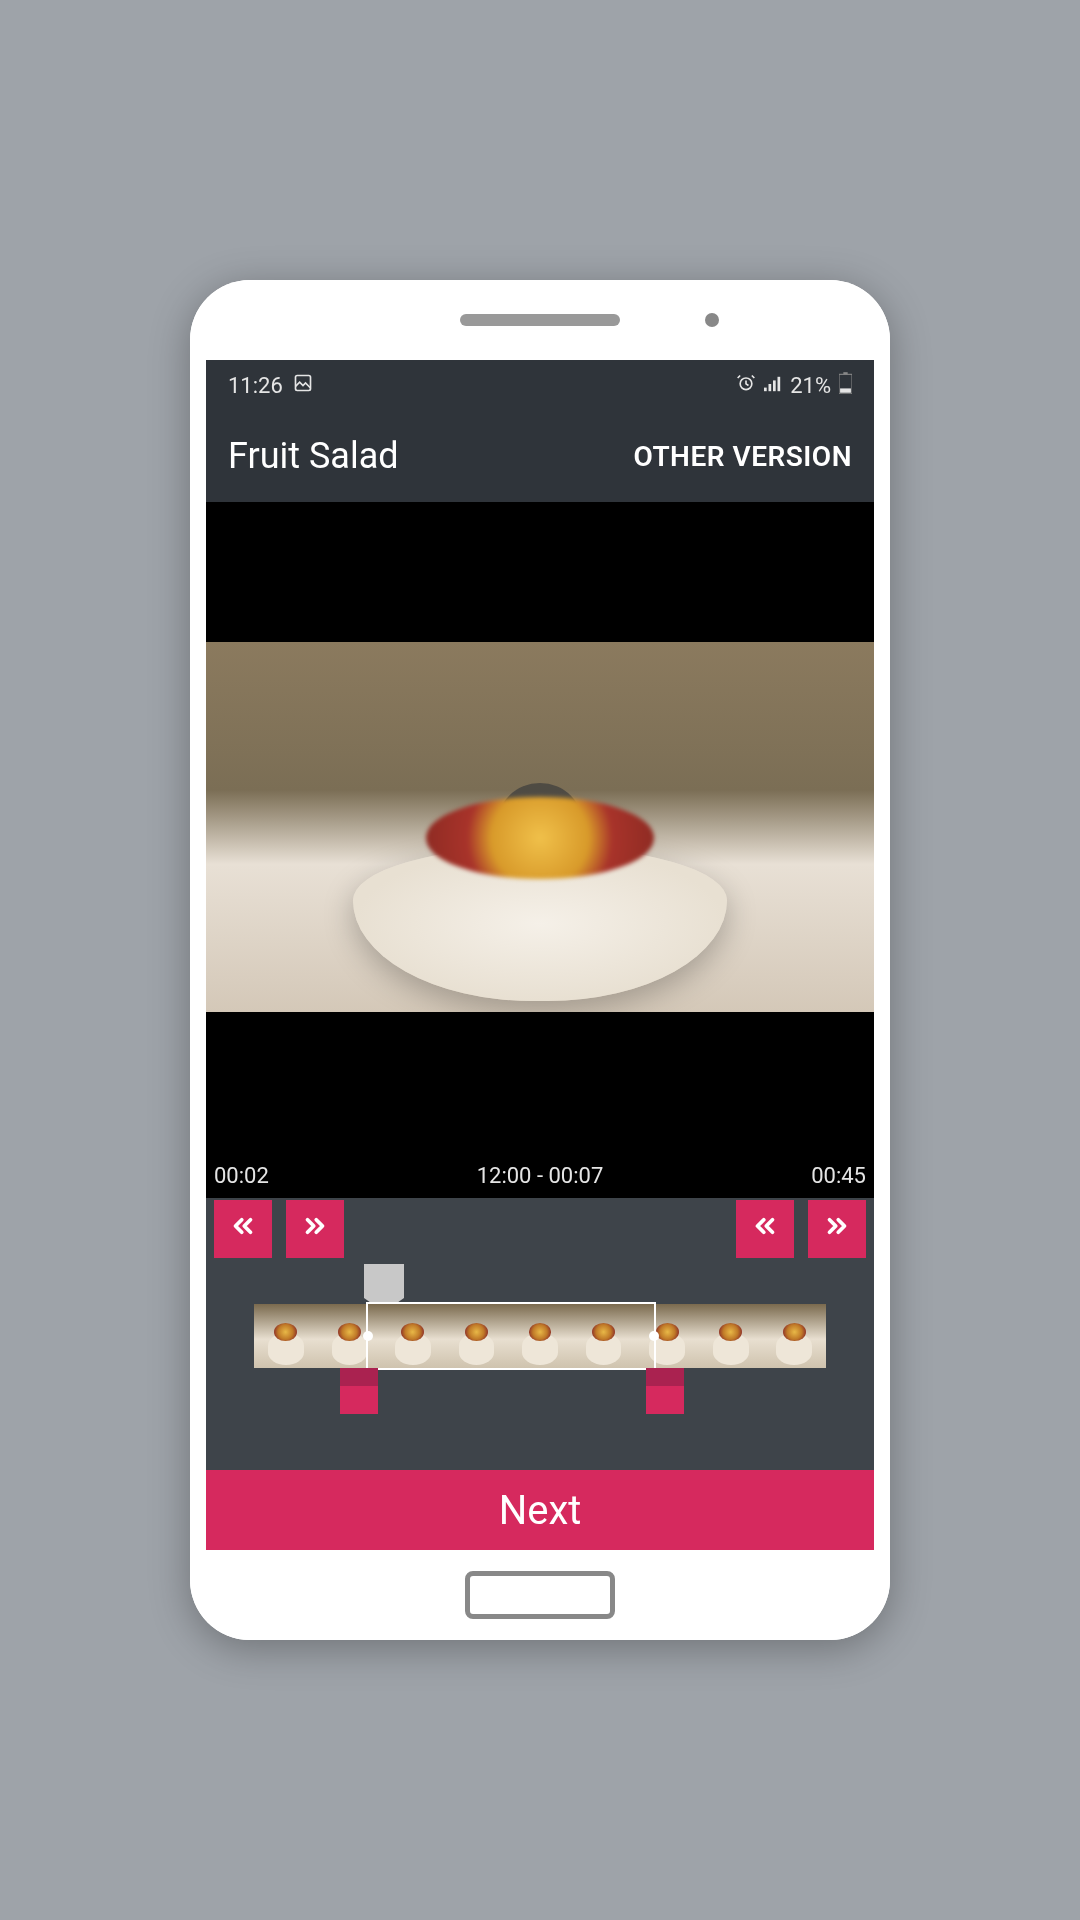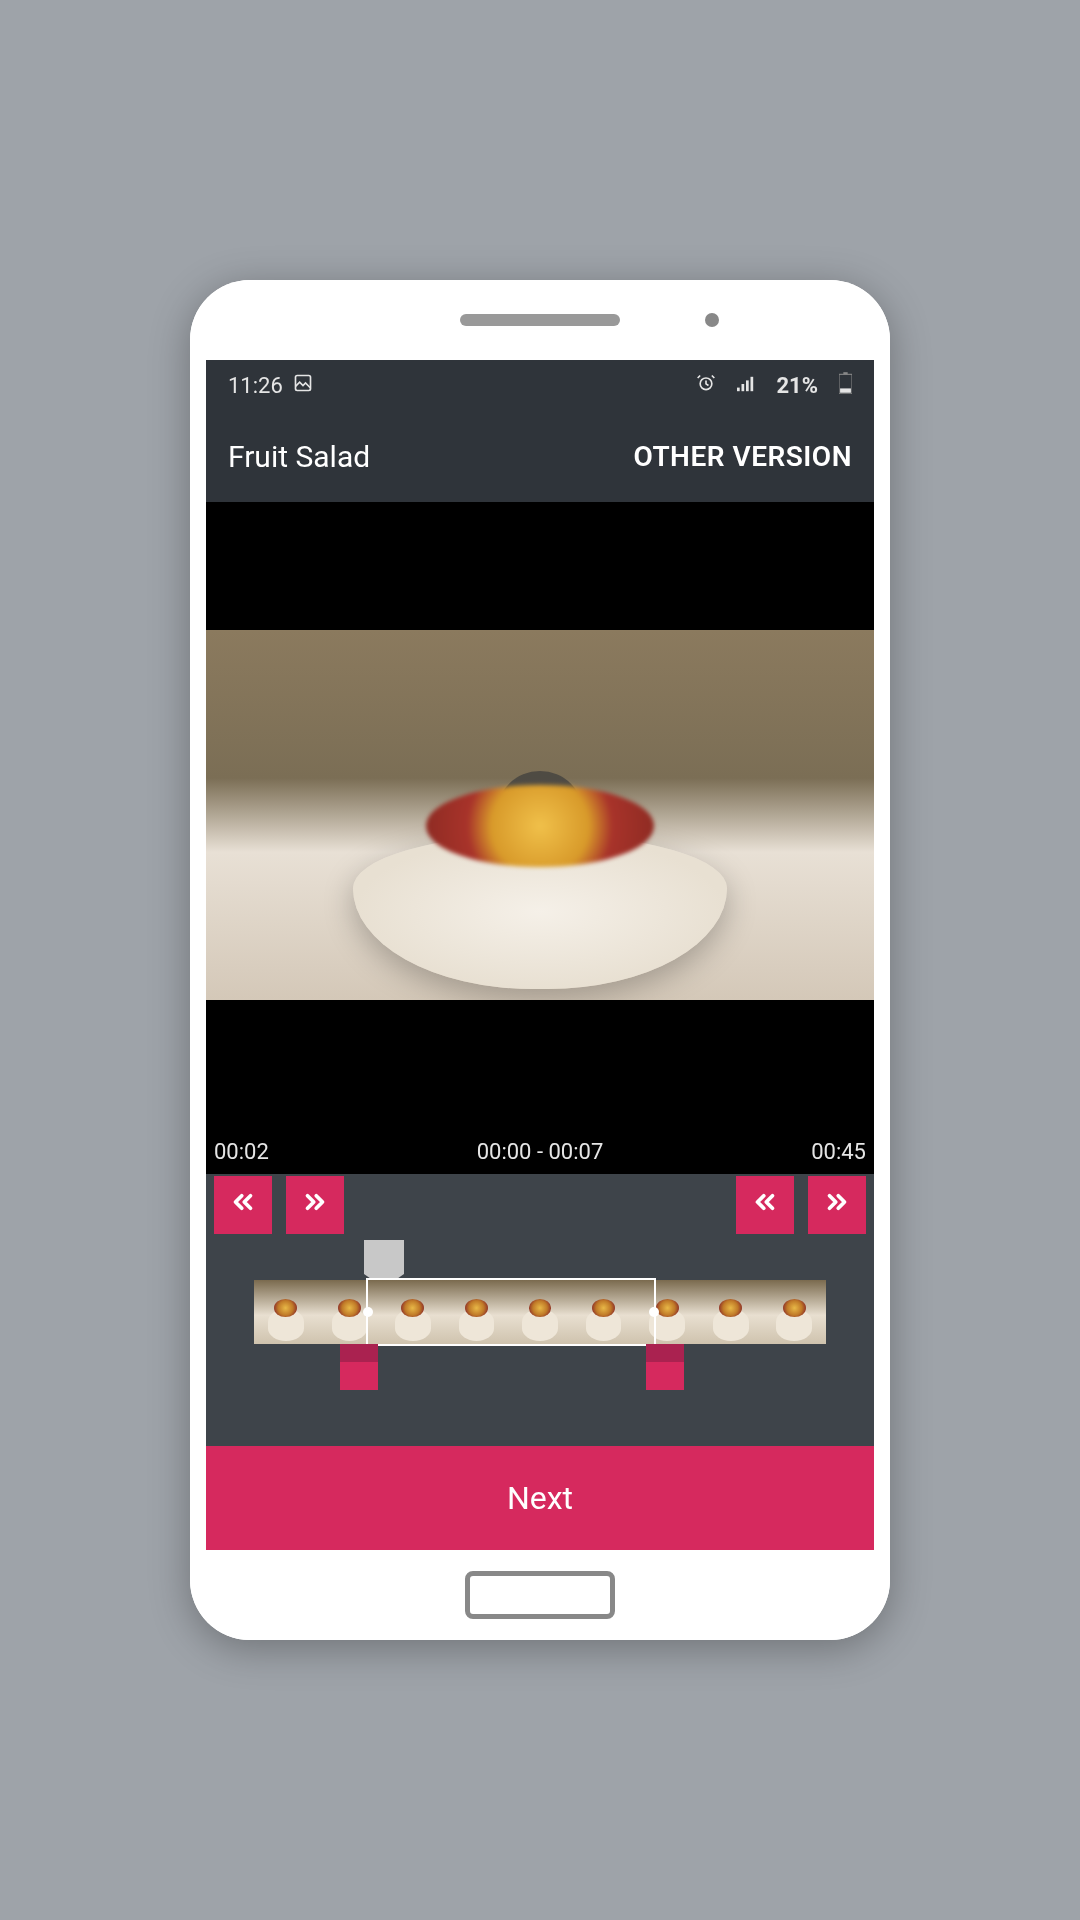--- a/index.html
+++ b/index.html
@@ -57,31 +57,31 @@
   height: 50px;
   background: #2f343a;
   color: #e5e5e5;
   display: flex;
   align-items: center;
   justify-content: space-between;
   padding: 0 22px;
   font-size: 22px;
 }
 .status-left { display: flex; align-items: center; gap: 10px; }
-.status-right { display: flex; align-items: center; gap: 21px; font-weight: bold; }
+.status-right { display: flex; align-items: center; gap: 8px; }
 .header {
   height: 92px;
   background: #2f343a;
   color: #fff;
   display: flex;
   align-items: center;
   justify-content: space-between;
   padding: 0 22px;
 }
-.header-title { font-size: 30px; font-weight: 400; }
+.header-title { font-size: 36px; font-weight: 400; }
 .header-action { font-size: 28px; font-weight: 600; letter-spacing: 0.5px; }
 .video-area {
   flex: 1;
   background: #000;
   display: flex;
   flex-direction: column;
   position: relative;
   justify-content: space-between;
 }
 .video-black-top { flex: 1; background: #000; }
@@ -255,24 +255,24 @@
   background: #aa2250;
 }
 .flag::after {
   content: "";
   position: absolute;
   top: 18px; left: 0;
   width: 38px; height: 28px;
   background: #d6295e;
 }
 .next-btn {
-  height: 104px;
+  height: 80px;
   background: #d6295e;
   color: #fff;
-  font-size: 32px;
+  font-size: 40px;
   display: flex;
   align-items: center;
   justify-content: center;
 }
 .phone-bottom {
   height: 90px;
   background: #fff;
   display: flex;
   align-items: center;
   justify-content: center;
@@ -340,21 +340,21 @@
     <div class="video-area">
       <div class="video-black-top"></div>
       <div class="video-frame">
         <div class="play-button">
           <div class="play-triangle"></div>
         </div>
       </div>
       <div class="video-black-bottom"></div>
       <div class="time-bar">
         <span>00:02</span>
-        <span>00:00 - 00:07</span>
+        <span>12:00 - 00:07</span>
         <span>00:45</span>
       </div>
     </div>
 
     <div class="editor-area">
       <div class="nudge-row">
         <div class="nudge-group">
           <div class="nudge-btn">
             <span class="chev">
               <svg width="30" height="30" viewBox="0 0 24 24" fill="none" stroke="#fff" stroke-width="3" stroke-linecap="round" stroke-linejoin="round">

